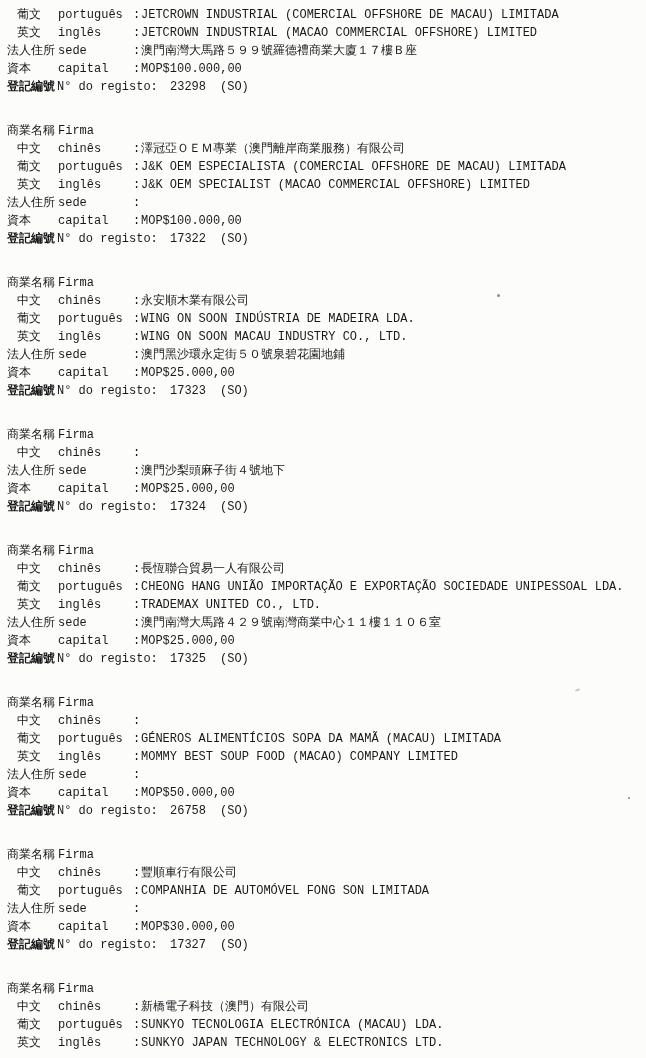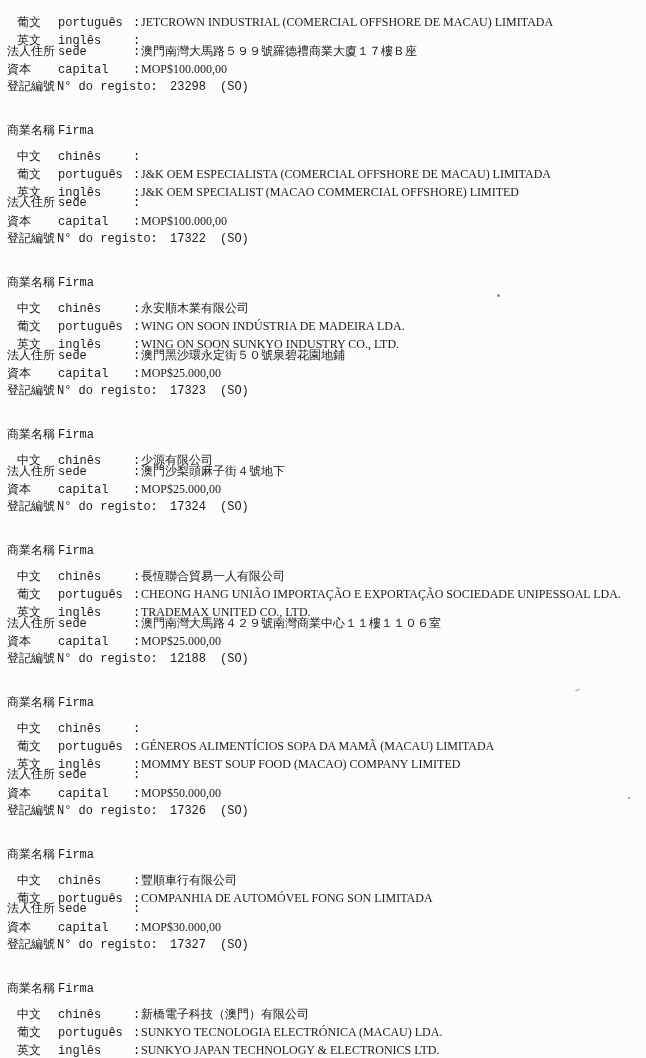--- a/index.html
+++ b/index.html
@@ -9,26 +9,26 @@
     overflow: hidden;
     position: relative;
     font-family: "Liberation Mono", "DejaVu Sans Mono", monospace;
     font-size: 12px;
     color: #191919;
   }
   .page { padding: 6px 0 0 7px; position: relative; }
   .entry { margin-bottom: 26px; }
   .row { display: flex; height: 18px; line-height: 18px; white-space: pre; align-items: baseline; }
   .c1 { width: 51px; flex: none; box-sizing: border-box; }
-  .c1.ind { padding-left: 10px; margin-top: 8px; }
+  .c1.ind { padding-left: 10px; }
   .c2 { width: 75px; flex: none; }
   .c3 { width: 8px; flex: none; }
-  .c4 { flex: 1; font-family: Liberation Serif, serif; }
+  .c4 { flex: 1; }
   
-  .r1 { width: 50px; flex: none; }
+  .r1 { width: 50px; flex: none; font-weight: bold; }
   .r2 { width: 113px; flex: none; }
   .r3 { width: 50px; flex: none; }
   .r4 { flex: none; }
   .speck { position: absolute; background: #8a8a86; border-radius: 50%; }
   .speck.s1 { left: 497px; top: 294px; width: 3px; height: 3px; }
   .speck.s2 { left: 575px; top: 689px; width: 5px; height: 2px; opacity: .5; border-radius: 40%; transform: rotate(-20deg); }
   .speck.s3 { left: 628px; top: 797px; width: 2px; height: 2px; }
 </style>
 </head>
 <body>
@@ -39,20 +39,21 @@
     <div class="row">
       <span class="c1 ind">葡文</span>
       <span class="c2">português</span>
       <span class="c3">:</span>
       <span class="c4">JETCROWN INDUSTRIAL (COMERCIAL OFFSHORE DE MACAU) LIMITADA</span>
     </div>
     <div class="row">
       <span class="c1 ind">英文</span>
       <span class="c2">inglês</span>
       <span class="c3">:</span>
+      <span class="c4">JETCROWN INDUSTRIAL (MACAO COMMERCIAL OFFSHORE) LIMITED</span>
     </div>
     <div class="row">
       <span class="c1">法人住所</span>
       <span class="c2">sede</span>
       <span class="c3">:</span>
       <span class="c4">澳門南灣大馬路５９９號羅德禮商業大廈１７樓Ｂ座</span>
     </div>
     <div class="row">
       <span class="c1">資本</span>
       <span class="c2">capital</span>
@@ -69,20 +70,21 @@
 
   <div class="entry">
     <div class="row">
       <span class="c1">商業名稱</span>
       <span class="c2">Firma</span>
     </div>
     <div class="row">
       <span class="c1 ind">中文</span>
       <span class="c2">chinês</span>
       <span class="c3">:</span>
+      <span class="c4">澤冠亞ＯＥＭ專業（澳門離岸商業服務）有限公司</span>
     </div>
     <div class="row">
       <span class="c1 ind">葡文</span>
       <span class="c2">português</span>
       <span class="c3">:</span>
       <span class="c4">J&amp;K OEM ESPECIALISTA (COMERCIAL OFFSHORE DE MACAU) LIMITADA</span>
     </div>
     <div class="row">
       <span class="c1 ind">英文</span>
       <span class="c2">inglês</span>
@@ -122,21 +124,21 @@
     <div class="row">
       <span class="c1 ind">葡文</span>
       <span class="c2">português</span>
       <span class="c3">:</span>
       <span class="c4">WING ON SOON INDÚSTRIA DE MADEIRA LDA.</span>
     </div>
     <div class="row">
       <span class="c1 ind">英文</span>
       <span class="c2">inglês</span>
       <span class="c3">:</span>
-      <span class="c4">WING ON SOON SUNKYO INDUSTRY CO., LTD.</span>
+      <span class="c4">WING ON SOON MACAU INDUSTRY CO., LTD.</span>
     </div>
     <div class="row">
       <span class="c1">法人住所</span>
       <span class="c2">sede</span>
       <span class="c3">:</span>
       <span class="c4">澳門黑沙環永定街５０號泉碧花園地鋪</span>
     </div>
     <div class="row">
       <span class="c1">資本</span>
       <span class="c2">capital</span>
@@ -153,21 +155,20 @@
 
   <div class="entry">
     <div class="row">
       <span class="c1">商業名稱</span>
       <span class="c2">Firma</span>
     </div>
     <div class="row">
       <span class="c1 ind">中文</span>
       <span class="c2">chinês</span>
       <span class="c3">:</span>
-      <span class="c4">少源有限公司</span>
     </div>
     <div class="row">
       <span class="c1">法人住所</span>
       <span class="c2">sede</span>
       <span class="c3">:</span>
       <span class="c4">澳門沙梨頭麻子街４號地下</span>
     </div>
     <div class="row">
       <span class="c1">資本</span>
       <span class="c2">capital</span>
@@ -213,21 +214,21 @@
     </div>
     <div class="row">
       <span class="c1">資本</span>
       <span class="c2">capital</span>
       <span class="c3">:</span>
       <span class="c4">MOP$25.000,00</span>
     </div>
     <div class="row">
       <span class="r1">登記編號</span>
       <span class="r2">N° do registo:</span>
-      <span class="r3">12188</span>
+      <span class="r3">17325</span>
       <span class="r4">(SO)</span>
     </div>
   </div>
 
   <div class="entry">
     <div class="row">
       <span class="c1">商業名稱</span>
       <span class="c2">Firma</span>
     </div>
     <div class="row">
@@ -254,21 +255,21 @@
     </div>
     <div class="row">
       <span class="c1">資本</span>
       <span class="c2">capital</span>
       <span class="c3">:</span>
       <span class="c4">MOP$50.000,00</span>
     </div>
     <div class="row">
       <span class="r1">登記編號</span>
       <span class="r2">N° do registo:</span>
-      <span class="r3">17326</span>
+      <span class="r3">26758</span>
       <span class="r4">(SO)</span>
     </div>
   </div>
 
   <div class="entry">
     <div class="row">
       <span class="c1">商業名稱</span>
       <span class="c2">Firma</span>
     </div>
     <div class="row">

